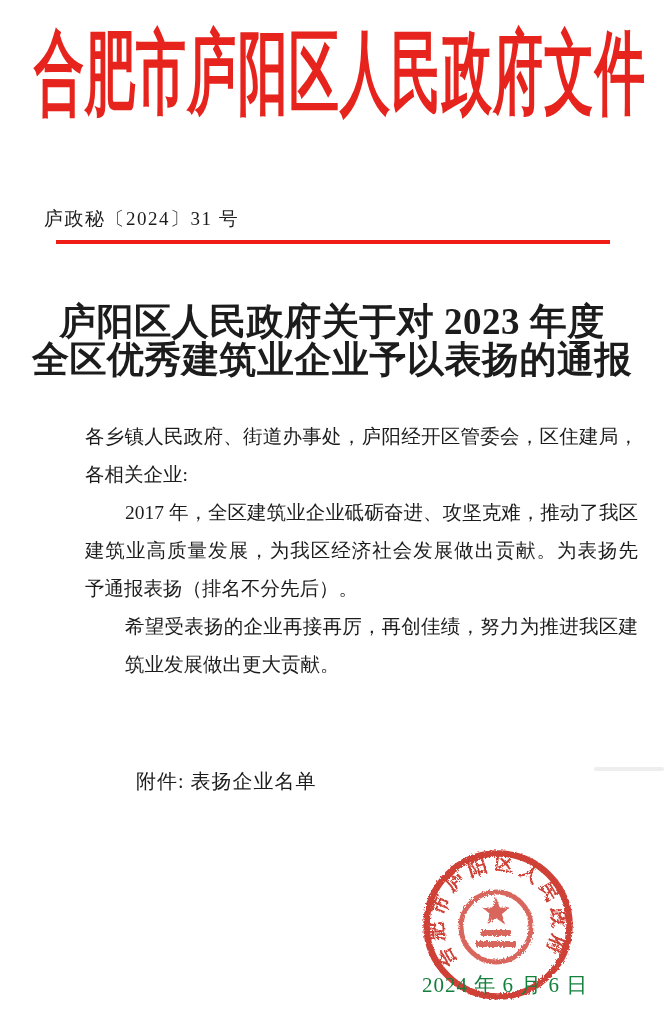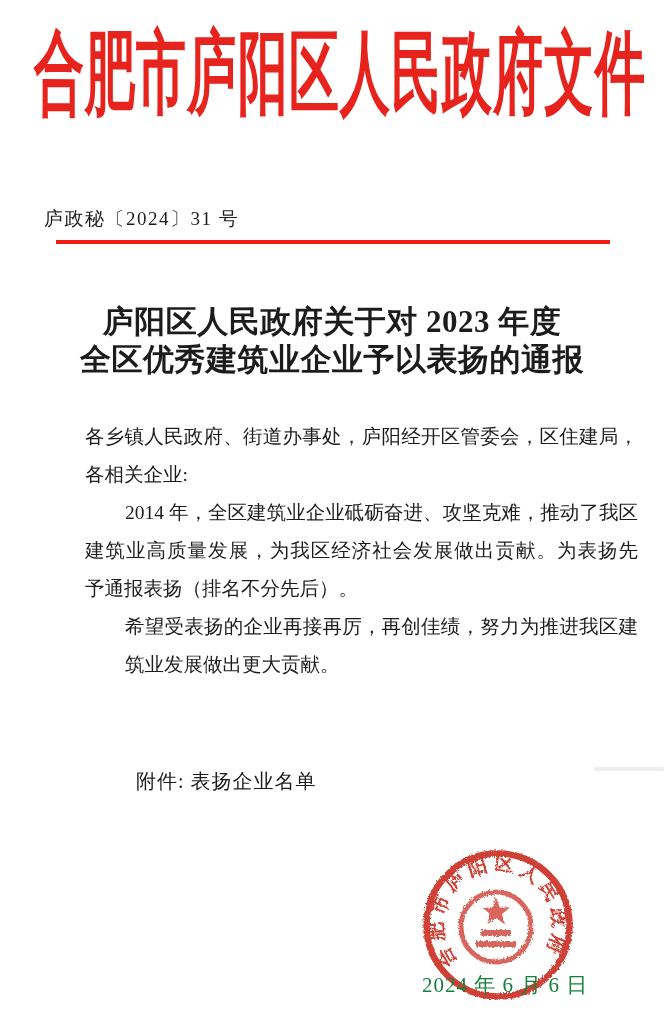--- a/index.html
+++ b/index.html
@@ -54,21 +54,21 @@
     background: #ef1d16;
   }
 
   
   .notice-title {
     position: absolute;
     top: 303px; left: 0;
     width: 664px;
     text-align: center;
     font-weight: bold;
-    font-size: 31px;
+    font-size: 37px;
     line-height: 38px;
     letter-spacing: 0.5px;
   }
   .notice-title div { white-space: nowrap; }
 
   
   .doc-body {
     position: absolute;
     left: 57px; top: 418px;
     width: 553px;
@@ -138,21 +138,21 @@
   <div class="red-rule"></div>
 
   <div class="notice-title">
     <div>庐阳区人民政府关于对 2023 年度</div>
     <div>全区优秀建筑业企业予以表扬的通报</div>
   </div>
 
   <div class="doc-body">
     <div class="bl">各乡镇人民政府、街道办事处，庐阳经开区管委会，区住建局，</div>
     <div class="bl end">各相关企业:</div>
-    <div class="bl first-indent">2014 年，全区建筑业企业砥砺奋进、攻坚克难，推动了我区</div>
+    <div class="bl first-indent">2017 年，全区建筑业企业砥砺奋进、攻坚克难，推动了我区</div>
     <div class="bl">建筑业高质量发展，为我区经济社会发展做出贡献。为表扬先进，</div>
     <div class="bl end">予通报表扬（排名不分先后）。</div>
     <div class="bl block-indent">希望受表扬的企业再接再厉，再创佳绩，努力为推进我区建</div>
     <div class="bl block-indent end">筑业发展做出更大贡献。</div>
   </div>
 
   <div class="attachment">附件: 表扬企业名单</div>
 
   <div class="artifact"></div>
 

